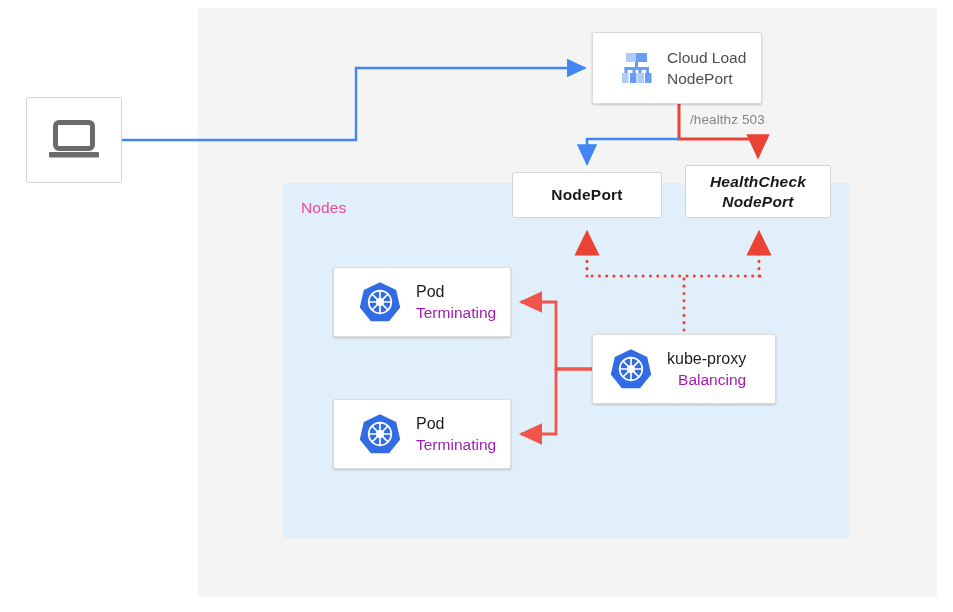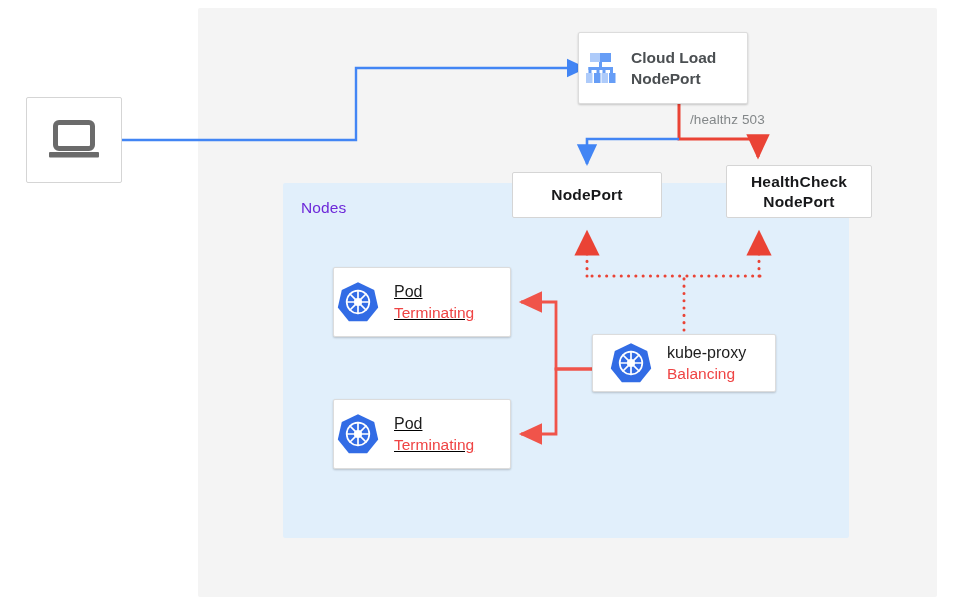--- a/index.html
+++ b/index.html
@@ -36,21 +36,21 @@
     width: 566px;
     height: 355px;
     background: #e1effb;
     border-radius: 2px;
   }
   .nodes-label {
     position: absolute;
     left: 301px;
     top: 199px;
     font-size: 15.5px;
-    color: #6d28d9;
+    color: #ec4899;
     letter-spacing: .1px;
   }
 
   
   .card {
     position: absolute;
     background: #ffffff;
     border: 1px solid #dcdcdc;
     border-radius: 2px;
     box-sizing: border-box;
@@ -62,68 +62,68 @@
   }
 
   
   .client-box {
     left: 26px; top: 97px; width: 96px; height: 86px;
     display: flex; align-items: center; justify-content: center;
   }
 
   
   .clb-box {
-    left: 578px; top: 32px; width: 170px; height: 72px;
-    display: flex; align-items: center; padding-left: 4px; font-weight: bold;
+    left: 592px; top: 32px; width: 170px; height: 72px;
+    display: flex; align-items: center; padding-left: 26px;
   }
   .clb-text {
     margin-left: 12px;
     font-size: 15.5px;
     line-height: 21px;
     color: #4b4f52;
   }
 
   
   .nodeport-box {
     left: 512px; top: 172px; width: 150px; height: 46px;
     display: flex; align-items: center; justify-content: center;
   }
   .healthcheck-box {
-    left: 726px; top: 165px; width: 146px; height: 53px;
-    display: flex; align-items: center; justify-content: center;
+    left: 685px; top: 165px; width: 146px; height: 53px;
+    display: flex; align-items: center; justify-content: center; font-style: italic;
   }
   .np-label {
     font-size: 15.5px;
     font-weight: bold;
     color: #17181a;
     text-align: center;
     line-height: 20px;
     letter-spacing: .2px;
   }
 
   
   .pod-box {
     left: 333px; width: 178px; height: 70px;
-    display: flex; align-items: center; padding-left: 2px; text-decoration: underline;
+    display: flex; align-items: center; padding-left: 24px;
   }
   .pod-1 { top: 267px; }
   .pod-2 { top: 399px; }
   .kube-proxy-box {
-    left: 592px; top: 334px; width: 184px; height: 58px;
-    display: flex; align-items: center; padding-left: 16px;
+    left: 592px; top: 334px; width: 184px; height: 70px;
+    display: flex; align-items: center; padding-left: 16px; text-align: right;
   }
   .node-text { margin-left: 14px; }
   .node-title {
     font-size: 16px;
     color: #1d1d1d;
     line-height: 21px;
   }
   .node-sub {
     font-size: 15.5px;
-    color: #ef4444;
+    color: #a21caf;
     line-height: 21px;
   }
 
   
   .healthz-label {
     position: absolute;
     left: 690px; top: 112px;
     font-size: 13.5px;
     font-weight: normal;
     color: #838789;

